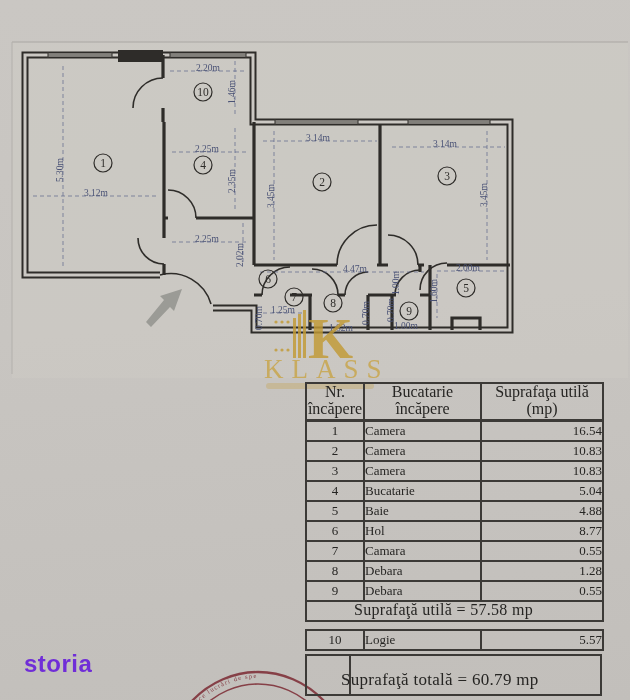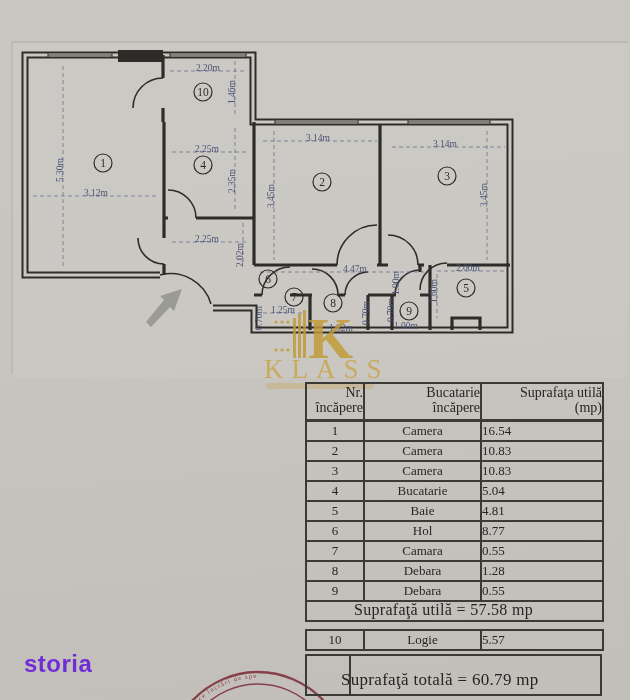--- a/index.html
+++ b/index.html
@@ -9,23 +9,23 @@
     font-family:"Liberation Serif",serif;
   }
   #scene{position:absolute;left:0;top:0;width:630px;height:700px;}
   
   .tbl-wrap{position:absolute;left:305px;top:382px;width:297px;color:#262523;}
   table.areas{border-collapse:collapse;width:297px;table-layout:fixed;
     background:transparent;}
   table.areas col.c1{width:58px;} table.areas col.c2{width:117px;} table.areas col.c3{width:122px;}
   table.areas td,table.areas th{border:2px solid #3c3a37;font-weight:normal;
     font-size:13px;line-height:1.05;padding:0 0 1px 0;}
-  table.areas thead th{height:34px;font-size:14px;border-bottom:3px solid #3c3a37;text-align:right;}
+  table.areas thead th{height:34px;font-size:16px;border-bottom:3px solid #3c3a37;}
   table.areas tbody td{height:17px;}
-  td.nr{text-align:center;} td.name{text-align:center;padding-left:11px;margin-top:36px;} td.area{text-align:left;}
+  td.nr{text-align:center;} td.name{text-align:left;padding-left:11px;margin-top:36px;} td.area{text-align:right;}
   tr.subtotal td{height:24px;font-size:16px;text-align:left;padding-left:47px;letter-spacing:.3px;}
   .tbl-gap{height:7px;}
   table.logie{margin-top:0;}
   table.logie td{height:18px;}
   .totals-box{margin-top:3px;border:2px solid #3c3a37;height:38px;position:relative;}
   .totals-box .vdiv{position:absolute;left:42px;top:0;bottom:0;width:2px;background:#3c3a37;}
   .totals-box .total-text{position:absolute;left:34px;top:14px;font-size:17px;letter-spacing:.3px;}
   
   .storia{position:absolute;left:24px;top:650px;font-family:"Liberation Sans",sans-serif;
     font-weight:700;font-size:24px;color:#6d28d9;letter-spacing:.5px;opacity:.96;}
@@ -211,21 +211,21 @@
           <td class="area">10.83</td>
         </tr>
         <tr>
           <td class="nr">4</td>
           <td class="name">Bucatarie</td>
           <td class="area">5.04</td>
         </tr>
         <tr>
           <td class="nr">5</td>
           <td class="name">Baie</td>
-          <td class="area">4.81</td>
+          <td class="area">4.88</td>
         </tr>
         <tr>
           <td class="nr">6</td>
           <td class="name">Hol</td>
           <td class="area">8.77</td>
         </tr>
         <tr>
           <td class="nr">7</td>
           <td class="name">Camara</td>
           <td class="area">0.55</td>

